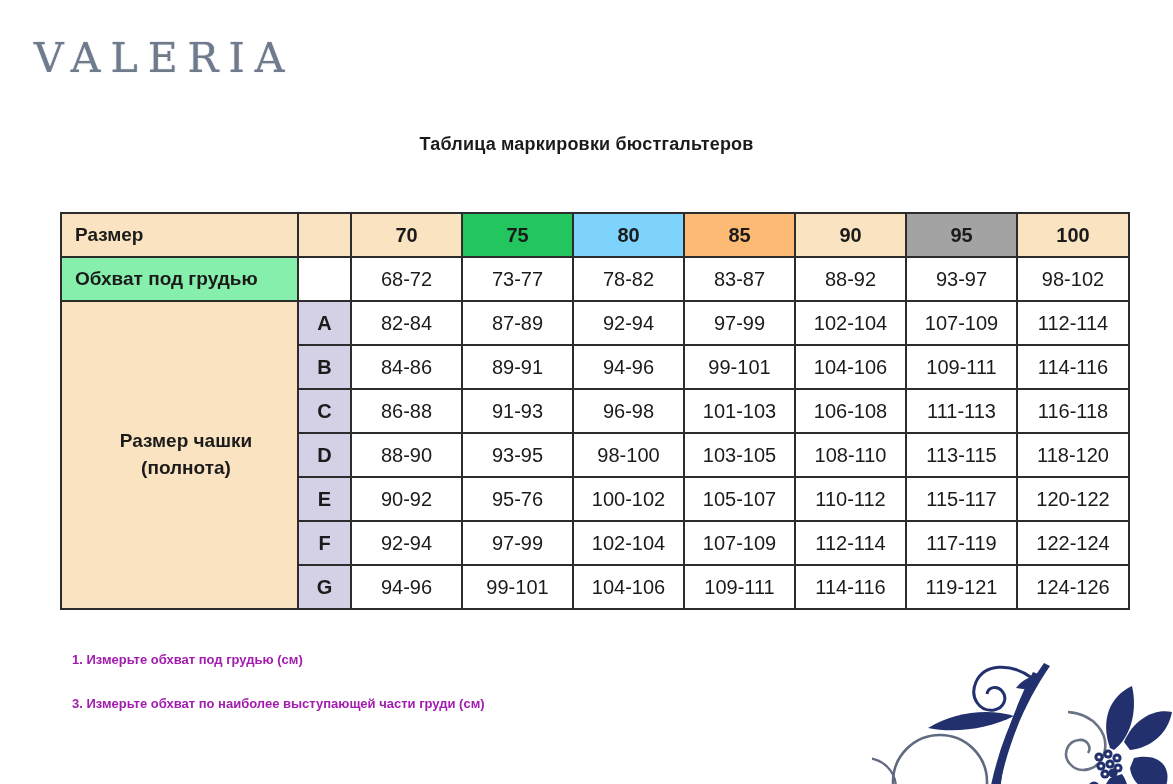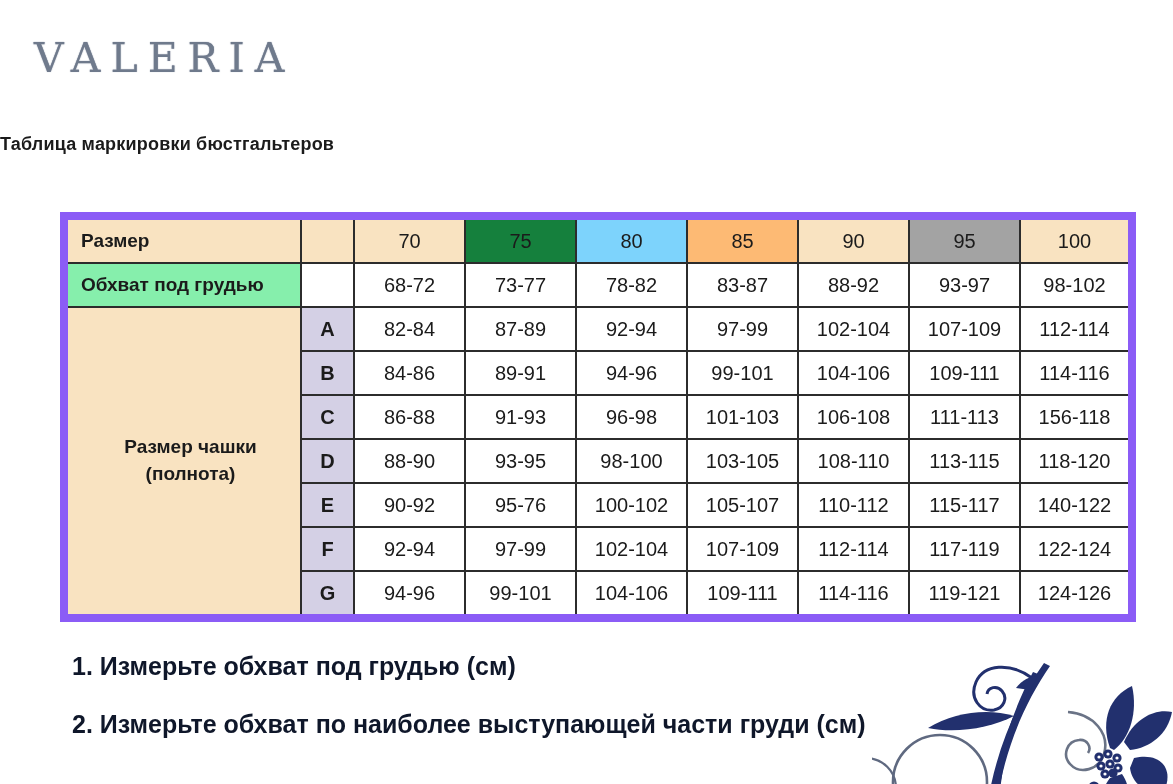--- a/index.html
+++ b/index.html
@@ -8,49 +8,49 @@
     background:#ffffff;font-family:"Liberation Sans", sans-serif;
   }
   .logo{
     position:absolute;left:34px;top:6px;
     font-family:"DejaVu Serif", serif;
     font-size:41px;letter-spacing:10px;font-weight:400;
     color:#6f7a8c;text-shadow:0 1px 0 rgba(255,255,255,.6), 0 0 1px #55607a;margin-top:28px;
   }
   .title{
     position:absolute;top:134px;left:0;width:100%;
-    font-size:18px;font-weight:bold;color:#1b1b1b;
+    text-align:center;font-size:18px;font-weight:bold;color:#1b1b1b;
     letter-spacing:.2px;
   }
   table.size-table{
     position:absolute;left:60px;top:212px;
     border-collapse:collapse;table-layout:fixed;
-    border:8px solid #8b5cf6;
+    border:2px solid #8b5cf6;
   }
   .size-table td{
     border:2px solid #2c2c2c;
     height:42px;padding:0;
     font-size:20px;color:#1b1b1b;
     text-align:center;vertical-align:middle;
     font-family:"Liberation Sans", sans-serif;
   }
   .size-table td.label-cell{
     text-align:left;padding-left:13px;font-weight:bold;font-size:19px;
   }
   .size-table td.cup-label{
     text-align:center;padding-left:13px;font-weight:bold;font-size:19px;
     line-height:1.4;
   }
-  .size-table td.head-cell{font-weight:normal;}
+  .size-table td.head-cell{font-weight:bold;}
   .size-table td.letter-cell{font-weight:bold;font-size:20px;}
   .instructions{
     position:absolute;left:72px;top:652px;
   }
   .instructions p{
-    margin:0 0 29px 0;font-size:25px;font-weight:bold;color:#0f172a;
+    margin:0 0 29px 0;font-size:13px;font-weight:bold;color:#a21caf;
   }
   .ornament{
     position:absolute;left:872px;top:660px;width:300px;height:150px;
   }
 </style>
 </head>
 <body>
 
 <div class="logo">VALERIA</div>
 
@@ -66,21 +66,21 @@
     <col style="width:111px">
       <col style="width:111px">
       <col style="width:111px">
     <col style="width:112px">
   </colgroup>
   <tbody>
     <tr>
       <td class="label-cell" style="background:#F9E3C1">Размер</td>
       <td class="head-cell" style="background:#F9E3C1"></td>
       <td class="head-cell" style="background:#F9E3C1">70</td>
-      <td class="head-cell" style="background:#15803d">75</td>
+      <td class="head-cell" style="background:#22c55e">75</td>
       <td class="head-cell" style="background:#7dd3fc">80</td>
       <td class="head-cell" style="background:#fdba74">85</td>
       <td class="head-cell" style="background:#F9E3C1">90</td>
       <td class="head-cell" style="background:#a3a3a3">95</td>
       <td class="head-cell" style="background:#F9E3C1">100</td>
     </tr>
     <tr>
       <td class="label-cell" style="background:#86efac">Обхват под грудью</td>
       <td></td>
       <td>68-72</td>
@@ -113,41 +113,41 @@
       <td>114-116</td>
     </tr>
     <tr>
       <td class="letter-cell" style="background:#D4D0E5">C</td>
       <td>86-88</td>
       <td>91-93</td>
       <td>96-98</td>
       <td>101-103</td>
       <td>106-108</td>
       <td>111-113</td>
-      <td>156-118</td>
+      <td>116-118</td>
     </tr>
     <tr>
       <td class="letter-cell" style="background:#D4D0E5">D</td>
       <td>88-90</td>
       <td>93-95</td>
       <td>98-100</td>
       <td>103-105</td>
       <td>108-110</td>
       <td>113-115</td>
       <td>118-120</td>
     </tr>
     <tr>
       <td class="letter-cell" style="background:#D4D0E5">E</td>
       <td>90-92</td>
       <td>95-76</td>
       <td>100-102</td>
       <td>105-107</td>
       <td>110-112</td>
       <td>115-117</td>
-      <td>140-122</td>
+      <td>120-122</td>
     </tr>
     <tr>
       <td class="letter-cell" style="background:#D4D0E5">F</td>
       <td>92-94</td>
       <td>97-99</td>
       <td>102-104</td>
       <td>107-109</td>
       <td>112-114</td>
       <td>117-119</td>
       <td>122-124</td>
@@ -160,21 +160,21 @@
       <td>109-111</td>
       <td>114-116</td>
       <td>119-121</td>
       <td>124-126</td>
     </tr>
   </tbody>
 </table>
 
 <div class="instructions">
   <p>1. Измерьте обхват под грудью (см)</p>
-  <p>2. Измерьте обхват по наиболее выступающей части груди (см)</p>
+  <p>3. Измерьте обхват по наиболее выступающей части груди (см)</p>
 </div>
 
 <svg class="ornament" viewBox="0 0 300 150" fill="none" xmlns="http://www.w3.org/2000/svg">
 
   <circle cx="68" cy="122" r="47" stroke="#5F6980" stroke-width="2.6"></circle>
   <circle cx="-6" cy="128" r="30" stroke="#5F6980" stroke-width="2.2"></circle>
 
   <path d="M178,6 C152,44 132,90 124,148 C120,150 116,150 115,147 C124,88 146,40 172,3 Z" fill="#22306E"></path>
   <path d="M166,14 C146,48 132,88 128,132 C126,132 124,131 123,129 C129,86 142,48 161,12 Z" fill="#22306E"></path>
 

